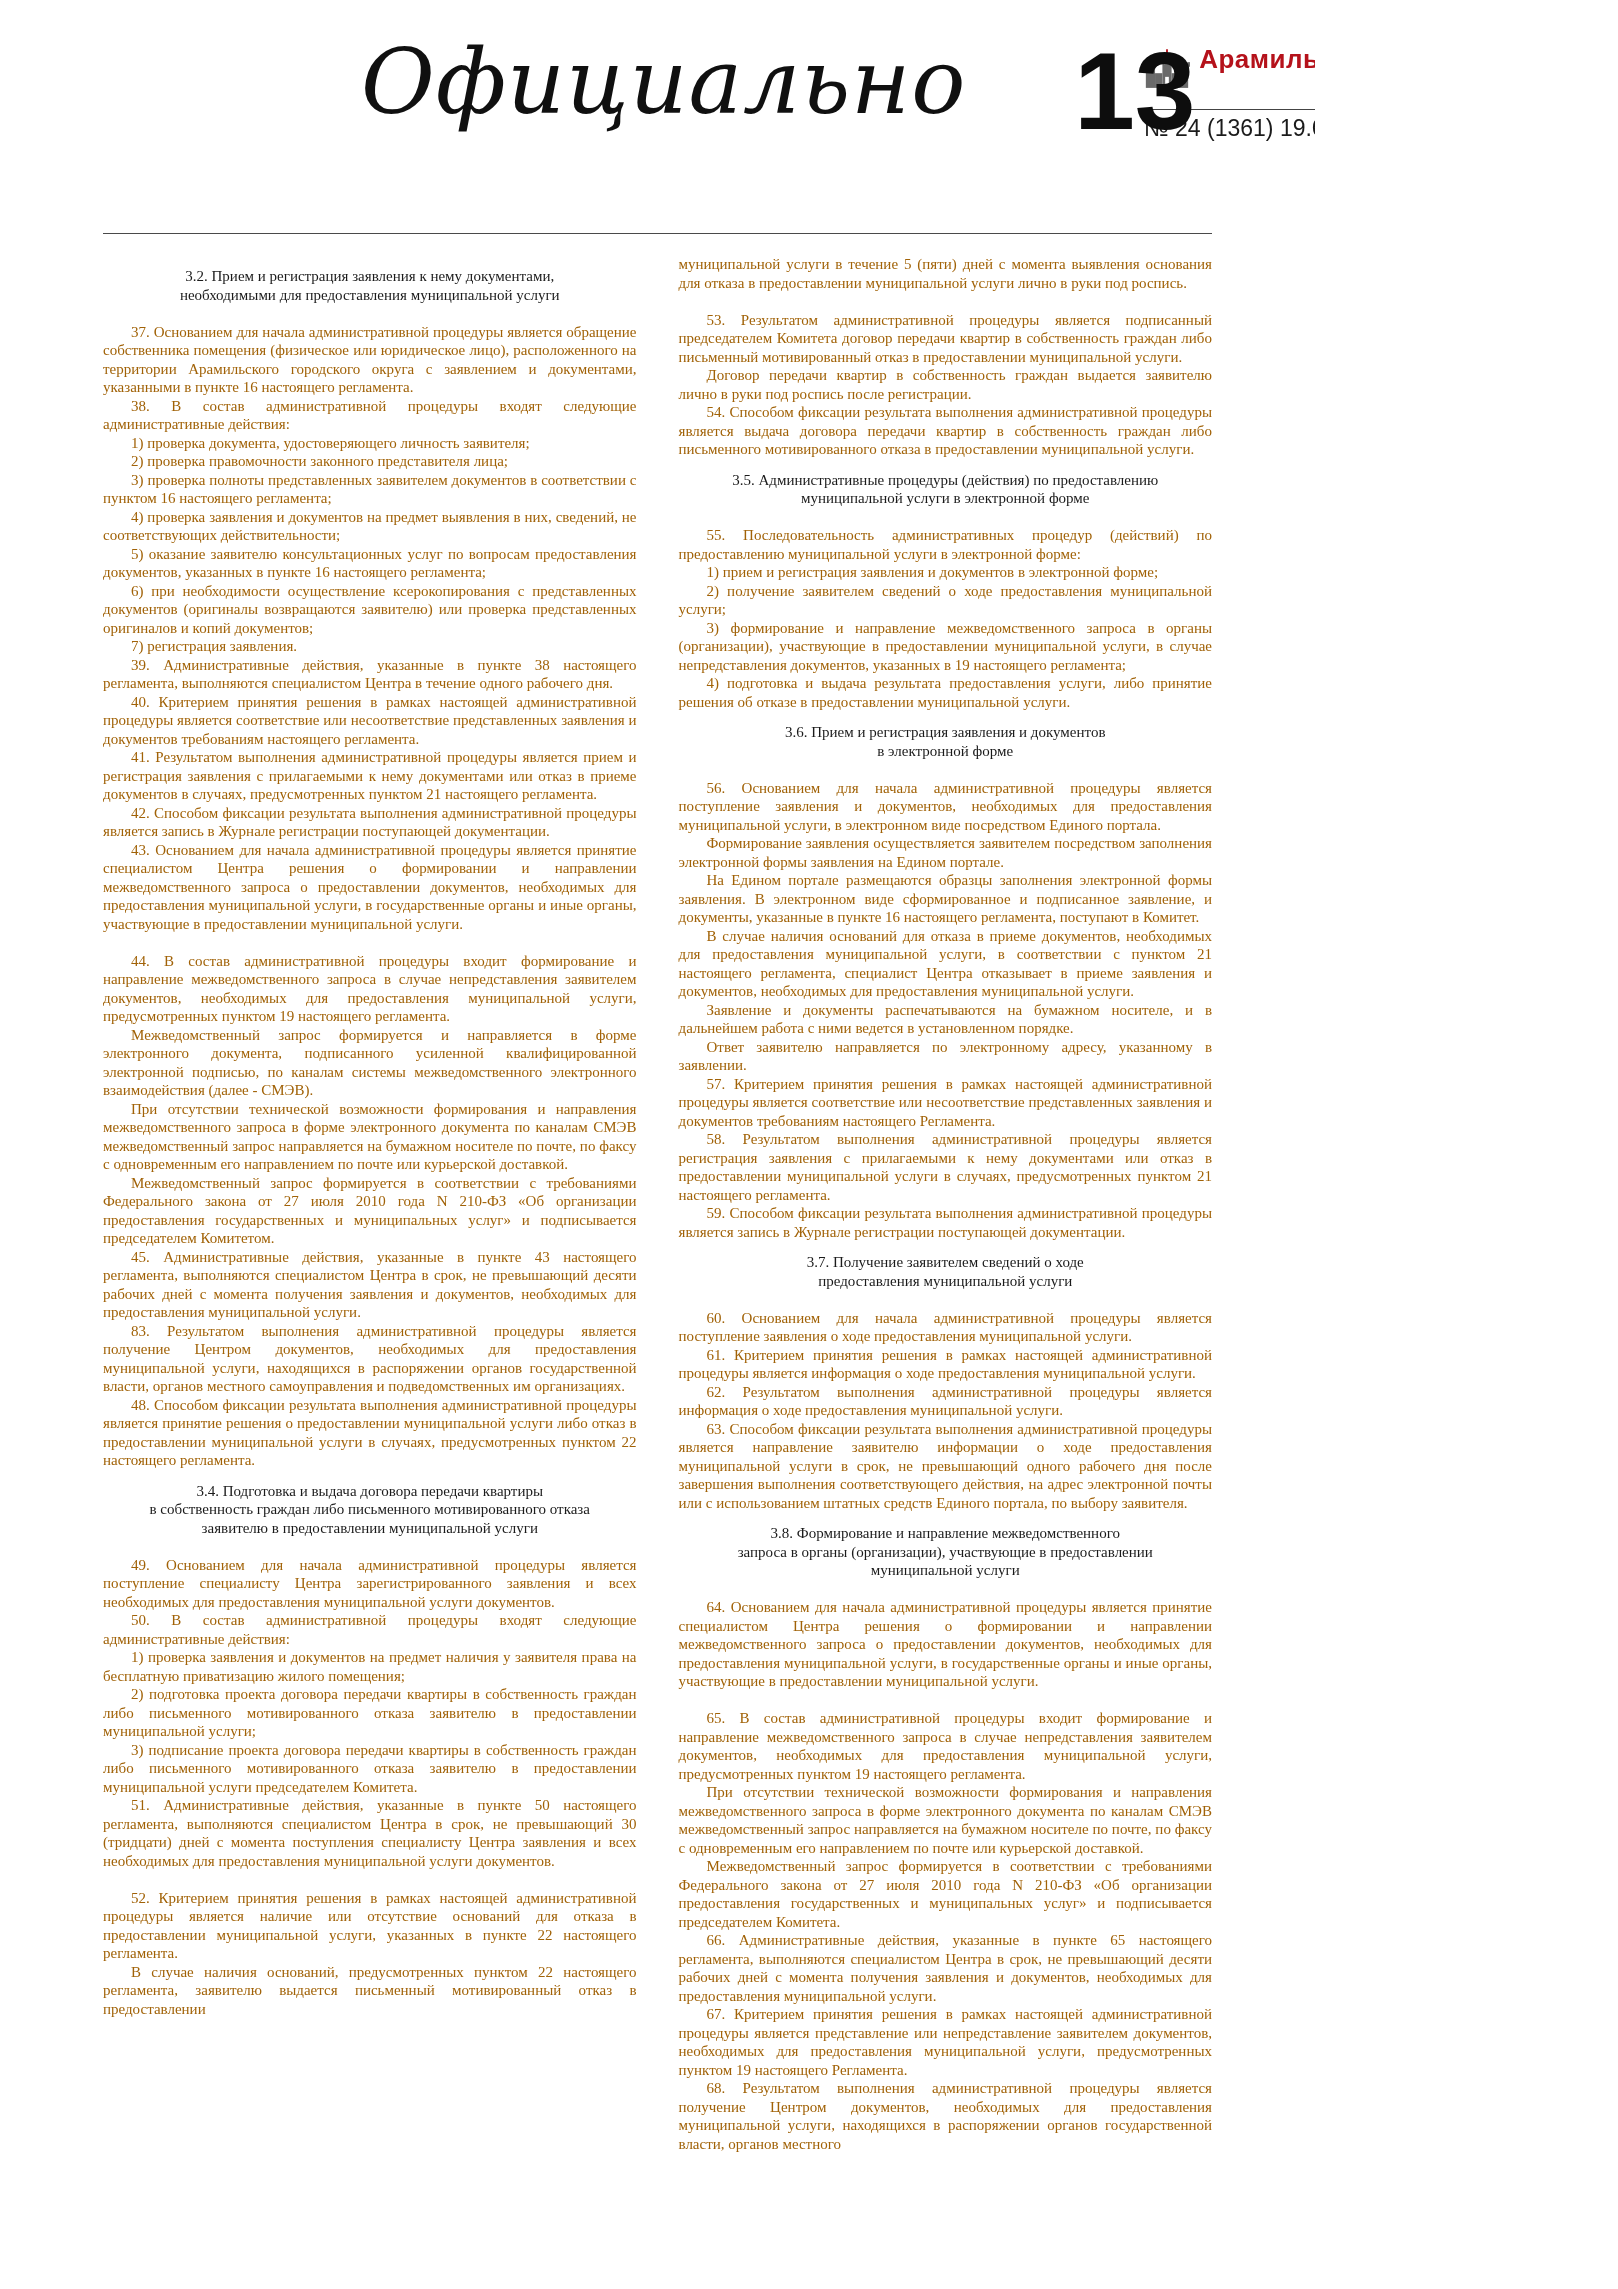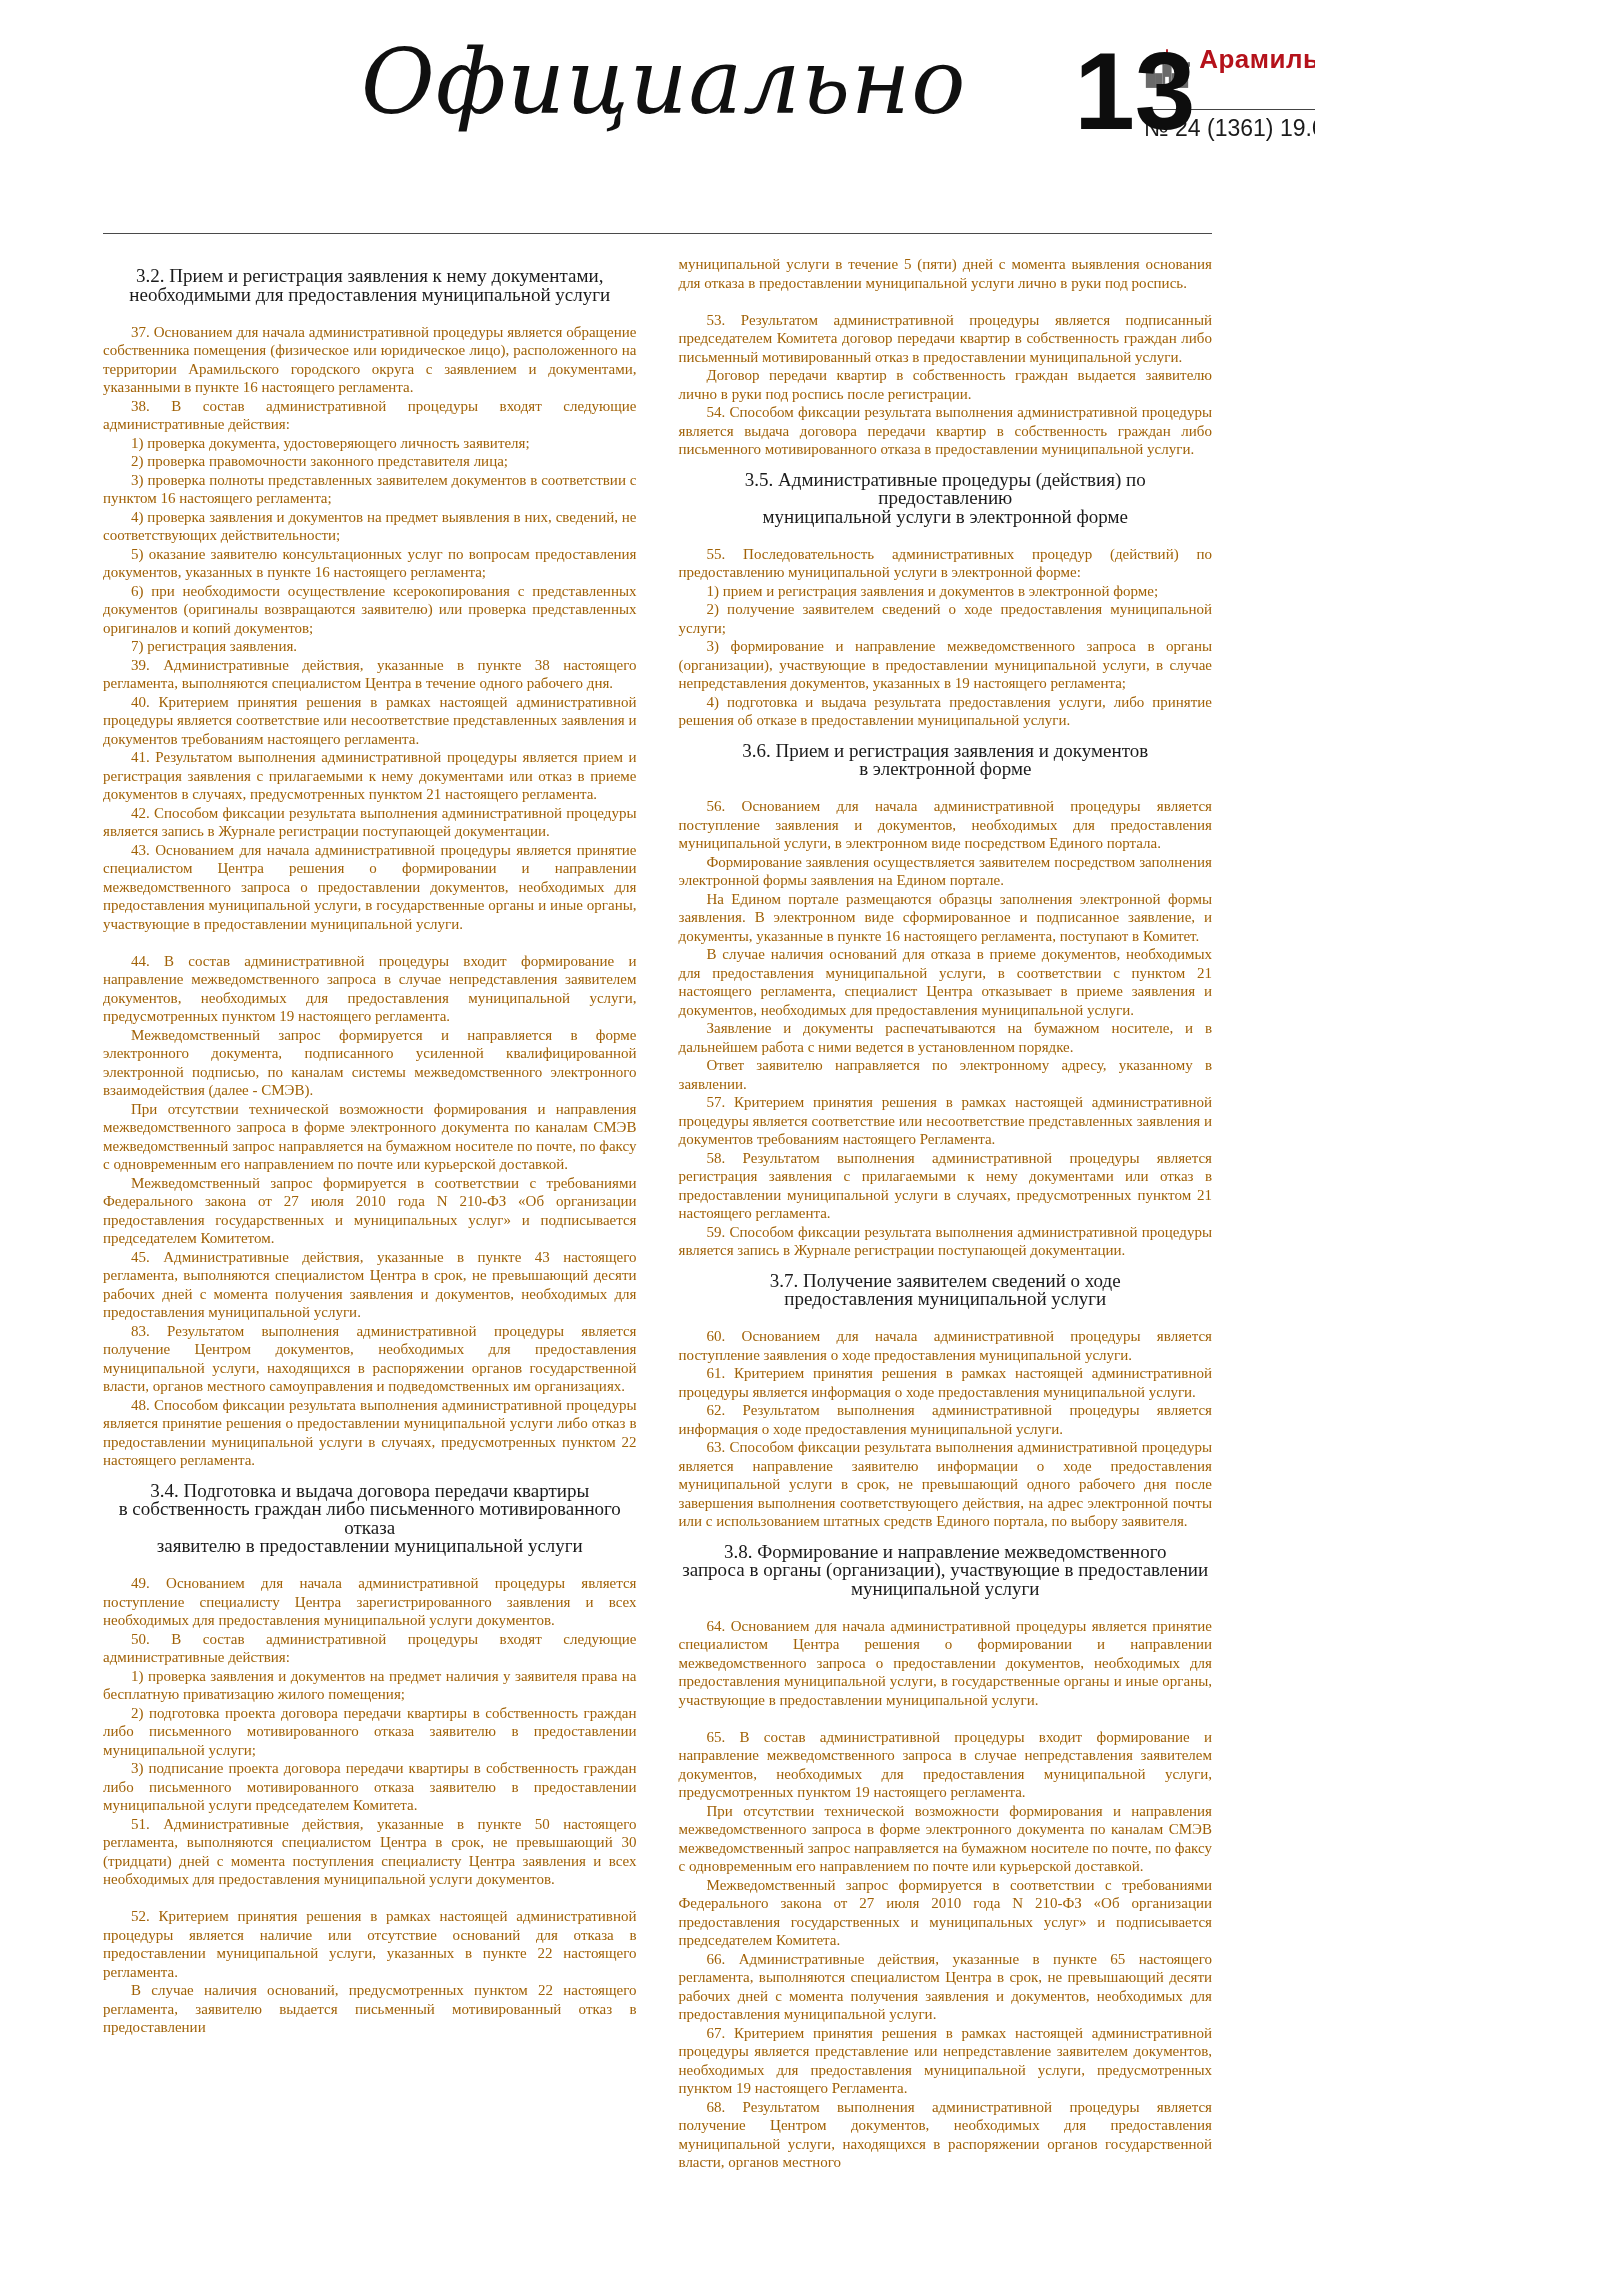--- a/index.html
+++ b/index.html
@@ -90,21 +90,21 @@
   .para {
     font-size: 15px;
     line-height: 18.5px;
     text-align: justify;
     text-indent: 28px;
     color: #a16207;
   }
   .para.noindent { text-indent: 0; }
   .para.gap { margin-top: 18.5px; }
   .heading {
-    font-size: 19px;
+    font-size: 15px;
     line-height: 18.5px;
     text-align: center;
     white-space: pre-line;
     margin: 12px 0 12px 0 !important;
     color: #1b1b1b;
   }
 </style>
 </head>
 <body>
 

